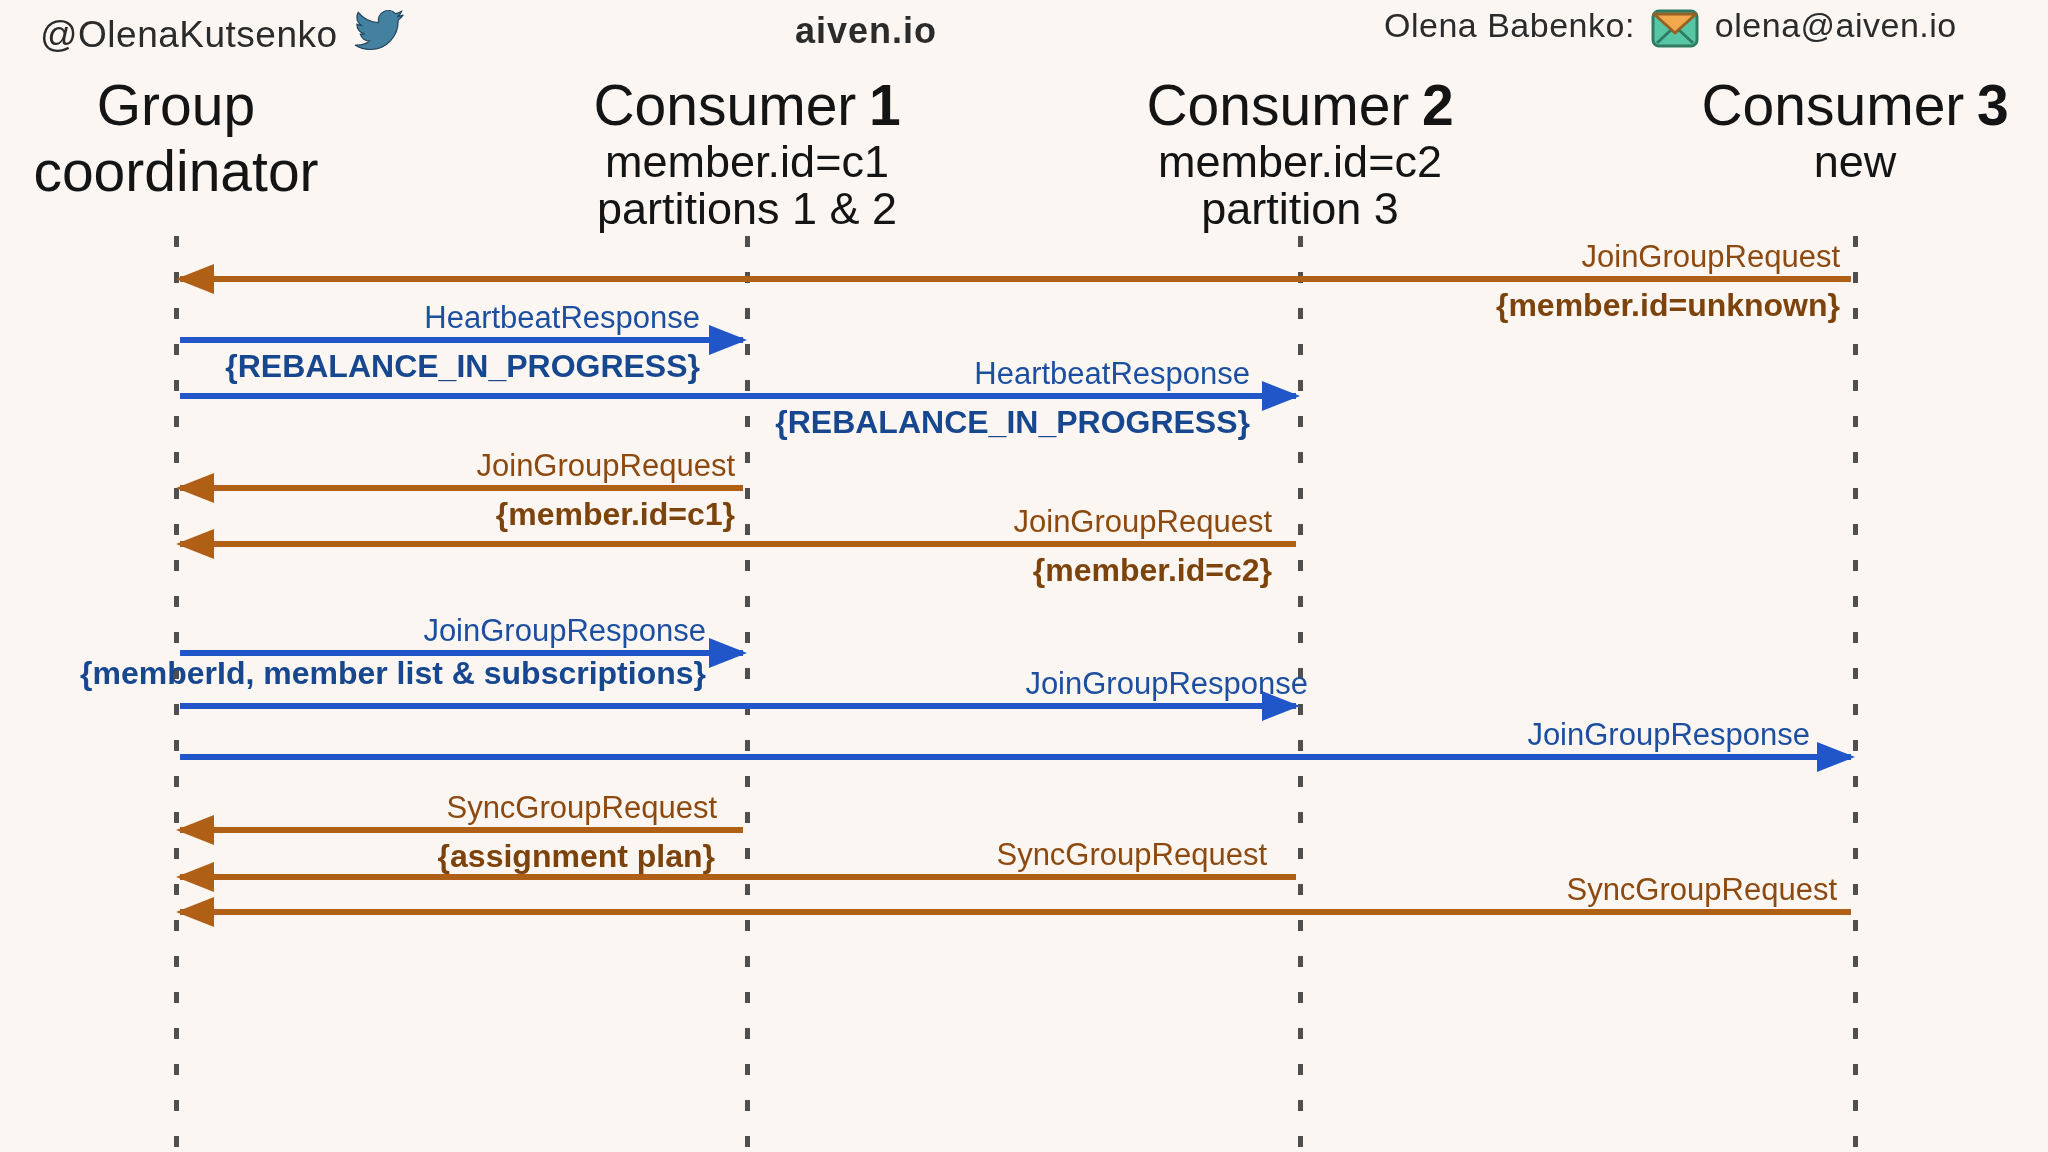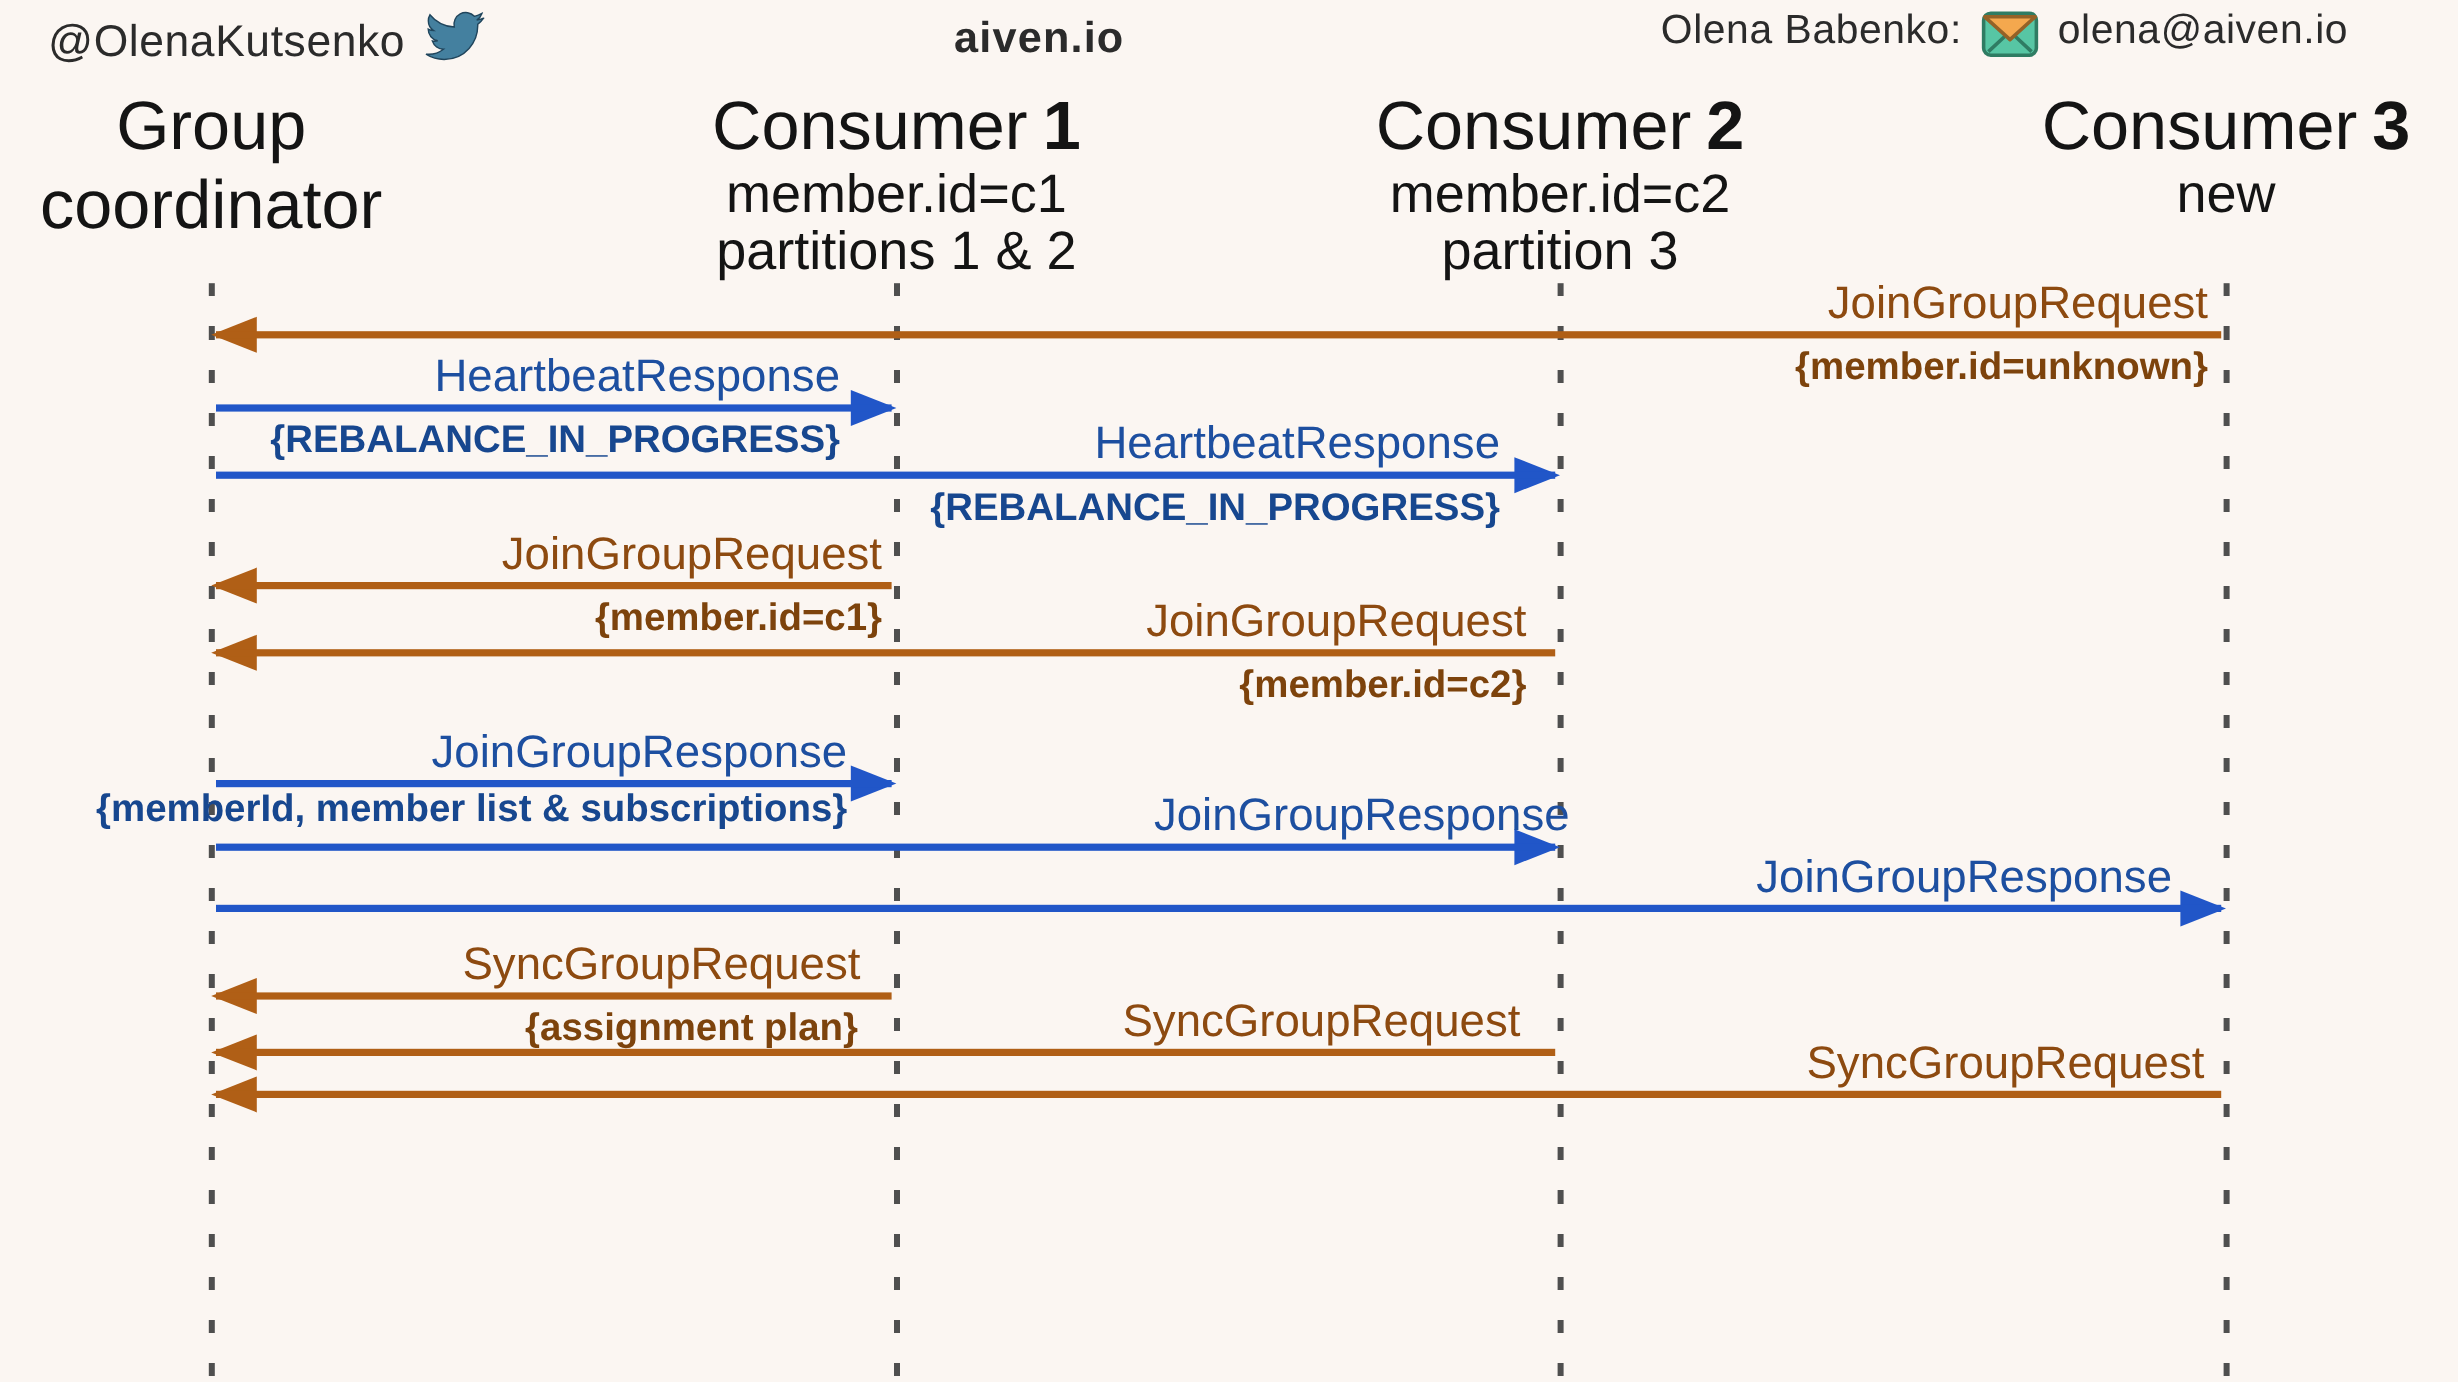--- a/index.html
+++ b/index.html
@@ -25,21 +25,21 @@
   .lifeline{position:absolute;top:236px;bottom:0;width:5px;
             background:repeating-linear-gradient(to bottom,#4f4f4f 0 11px,transparent 11px 36px);}
 
   
   .msg{position:absolute;height:100px;}
   .msg .line{position:absolute;left:4px;right:4px;top:51px;height:6px;background:currentColor;}
   .msg .head{position:absolute;top:39px;width:0;height:0;
              border-top:15px solid transparent;border-bottom:15px solid transparent;}
   .msg .head.left{left:0;border-right:38px solid currentColor;}
   .msg .head.right{right:0;border-left:38px solid currentColor;}
-  .msg .lbl{position:absolute;bottom:50px;font-size:38px;white-space:nowrap;}
+  .msg .lbl{position:absolute;bottom:50px;font-size:31px;white-space:nowrap;}
   .msg .sub{position:absolute;top:62px;font-size:32px;font-weight:700;white-space:nowrap;}
   .msg.req{color:#b05f16;}
   .msg.res{color:#2156c8;}
   .msg.req .lbl{color:#8d4a10;}
   .msg.req .sub{color:#7d430c;}
   .msg.res .lbl{color:#1d4fa0;}
   .msg.res .sub{color:#17478f;}
 </style>
 </head>
 <body>

